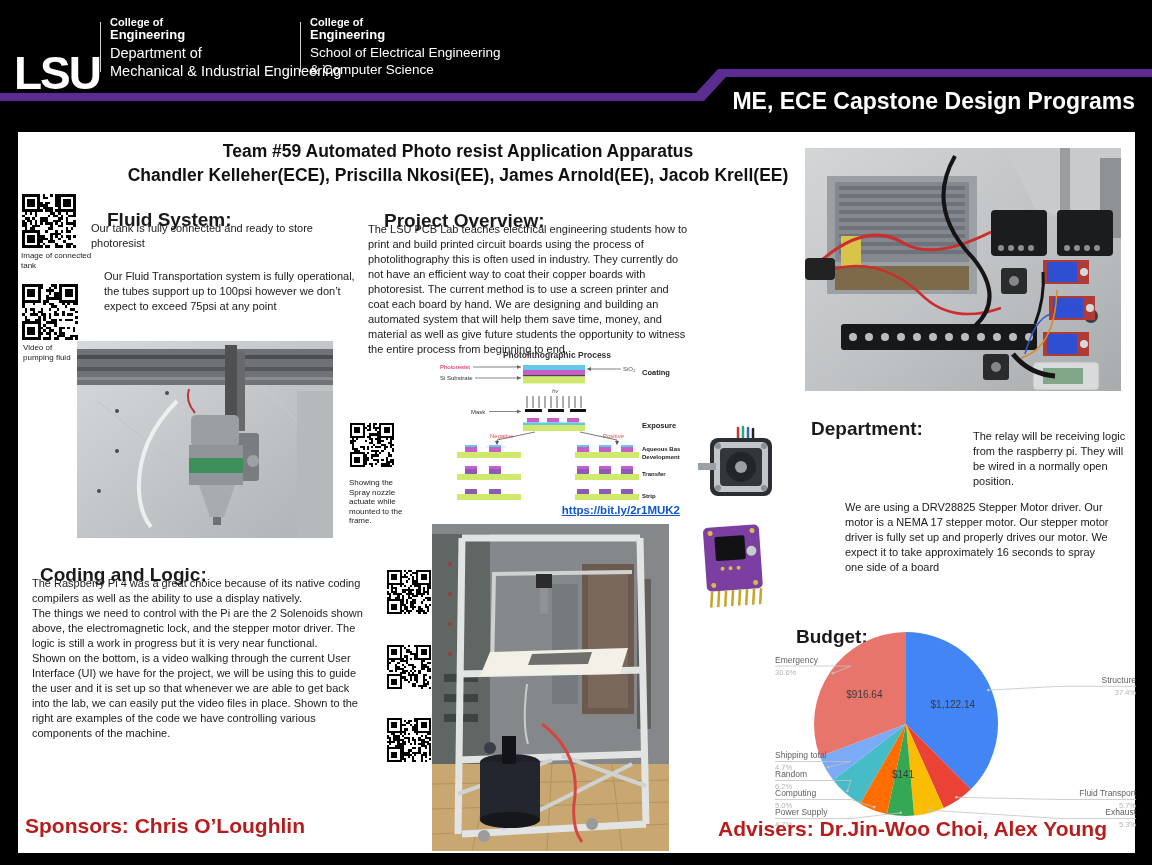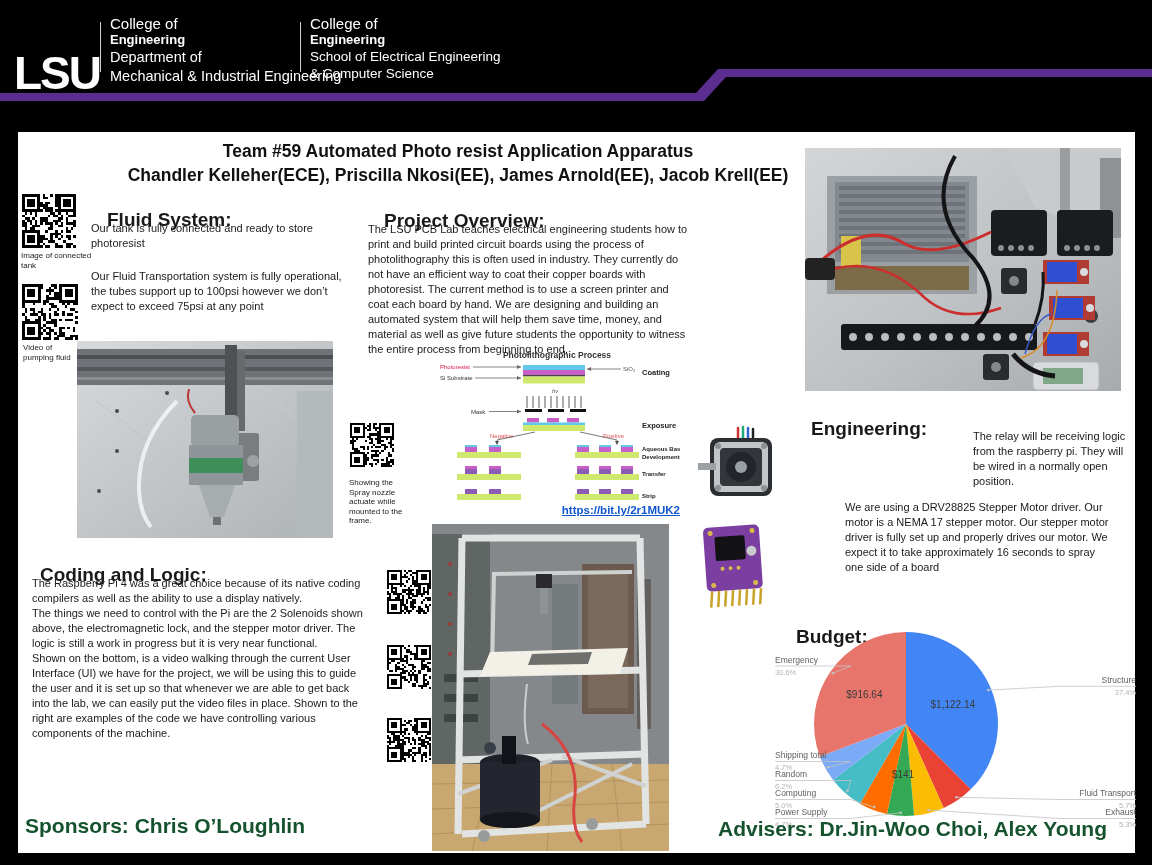--- a/index.html
+++ b/index.html
@@ -3,38 +3,38 @@
 <meta charset="utf-8">
 <style>
   html,body{margin:0;padding:0;background:#000;}
   #page{position:relative;width:1152px;height:865px;background:#000;overflow:hidden;
         font-family:"Liberation Sans",sans-serif;}
   .abs{position:absolute;}
   
   .lsu-logo{left:14px;top:16px;font-size:46px;font-weight:800;color:#fff;letter-spacing:-2px;margin-top:30px;}
   .hdr-div{width:1px;background:#cfcfcf;}
   .hdr-block{color:#fff;line-height:1.12;}
-  .hdr-tiny{font-size:15px;font-weight:400;}
+  .hdr-tiny{font-size:11px;font-weight:700;}
   .hdr-eng{font-size:13px;font-weight:800;}
   .hdr-line{font-size:14.5px;font-weight:500;margin-top:2px;}
   .motto{right:17px;top:24px;font-size:23px;font-weight:800;color:#FDD023;}
   .capstone{right:17px;top:88px;font-size:23px;font-weight:800;color:#fff;}
   
   #poster{left:18px;top:132px;width:1117px;height:721px;background:#fff;color:#111;}
   .ptitle{left:50px;top:8px;width:780px;text-align:center;font-size:17.5px;font-weight:800;line-height:1.35;}
   h2.sec{font-size:19px;font-weight:600;margin:16px;color:#1a1a1a;}
   .body-txt{font-size:11px;line-height:1.36;color:#1a1a1a;}
   .pre{white-space:pre-line;margin-left:8px;}
   .qr{background:#fff;}
   .qr-cap{font-size:8px;line-height:1.2;color:#222;}
   .photo{overflow:hidden;}
   .photo svg{display:block;}
   .litho-link{text-align:right;font-size:11.5px;}
   .litho-link a{color:#1155CC;text-decoration:underline;font-weight:600;}
-  .footer-txt{font-size:21px;font-weight:800;color:#14532d;}
+  .footer-txt{font-size:21px;font-weight:800;color:#b91c1c;}
 </style>
 </head>
 <body>
 
 <div id="page">
 
   <div class="abs lsu-logo">LSU</div>
   <div class="abs hdr-div" style="left:100px;top:22px;height:50px;"></div>
   <div class="abs hdr-block" style="left:110px;top:16px;">
     <div class="hdr-tiny">College of</div>
@@ -46,20 +46,21 @@
   <div class="abs hdr-block" style="left:310px;top:16px;">
     <div class="hdr-tiny">College of</div>
     <div class="hdr-eng">Engineering</div>
     <div class="hdr-line" style="font-size:13.5px">School of Electrical Engineering</div>
     <div class="hdr-line" style="font-size:13.5px">&amp; Computer Science</div>
   </div>
 
   <svg class="abs" style="left:0;top:0;width:1152px;height:120px">
     <polygon points="0,93 696,93 718,69 1152,69 1152,77 726,77 704,101 0,101" fill="#5C2D91"></polygon>
   </svg>
+  <div class="abs capstone">ME, ECE Capstone Design Programs</div>
 
   <div id="poster" class="abs">
 
     <div class="abs ptitle">
       <div>Team #59 Automated Photo resist Application Apparatus</div>
       <div>Chandler Kelleher(ECE), Priscilla Nkosi(EE), James Arnold(EE), Jacob Krell(EE)</div>
     </div>
 
     <div class="abs qr" style="left:4px;top:62px;width:54px;height:54px">
         <svg viewBox="0 0 21 21" shape-rendering="crispEdges" style="width:100%;height:100%;display:block">
@@ -207,21 +208,21 @@
           <rect x="15" y="1" width="5" height="5" fill="#fff"></rect>
           <rect x="16" y="2" width="3" height="3" fill="#000"></rect>
           <rect x="0" y="14" width="7" height="7" fill="#000"></rect>
           <rect x="1" y="15" width="5" height="5" fill="#fff"></rect>
           <rect x="2" y="16" width="3" height="3" fill="#000"></rect>
         </svg>
       </div>
     <div class="abs qr-cap" style="left:3px;top:119px;width:72px">Image of connected tank</div>
     <h2 class="abs sec" style="left:73px;top:61px">Fluid System:</h2>
     <div class="abs body-txt" style="left:73px;top:89px;width:252px">Our tank Is fully connected and ready to store photoresist</div>
-    <div class="abs body-txt" style="left:73px;top:137px;width:260px">Our Fluid Transportation system is fully operational, the tubes support up to 100psi however we don’t expect to exceed 75psi at any point</div>
+    <div class="abs body-txt" style="left:86px;top:137px;width:260px">Our Fluid Transportation system is fully operational, the tubes support up to 100psi however we don’t expect to exceed 75psi at any point</div>
     <div class="abs qr" style="left:4px;top:152px;width:56px;height:56px">
         <svg viewBox="0 0 21 21" shape-rendering="crispEdges" style="width:100%;height:100%;display:block">
           <rect width="21" height="21" fill="#fff"></rect>
           <g fill="#000">
             <rect x="7" y="0" width="1" height="1"></rect>
             <rect x="11" y="0" width="1" height="1"></rect>
             <rect x="12" y="0" width="1" height="1"></rect>
             <rect x="7" y="1" width="1" height="1"></rect>
             <rect x="10" y="1" width="1" height="1"></rect>
             <rect x="12" y="1" width="1" height="1"></rect>
@@ -1269,21 +1270,21 @@
         <rect x="0" y="39" width="18" height="7" fill="#9aa0a4"></rect>
         <g fill="#8d9093">
             <circle cx="20" cy="22" r="3"></circle>
             <circle cx="66" cy="22" r="3"></circle>
             <circle cx="20" cy="64" r="3"></circle>
             <circle cx="66" cy="64" r="3"></circle>
           </g>
       </svg>
     </div>
 
-    <h2 class="abs sec" style="left:777px;top:270px">Engineering:</h2>
+    <h2 class="abs sec" style="left:777px;top:270px">Department:</h2>
     <div class="abs body-txt" style="left:955px;top:297px;width:162px">The relay will be receiving logic from the raspberry pi. They will be wired in a normally open position.</div>
 
     <div class="abs photo" style="left:682px;top:384px;width:66px;height:94px">
       <svg width="66" height="94" viewBox="0 0 66 94">
         <rect width="66" height="94" fill="#fff"></rect>
         <g transform="rotate(-4 33 44)">
           <rect x="5" y="10" width="56" height="64" rx="5" fill="#7a3fa0"></rect>
           <rect x="16" y="20" width="30" height="24" rx="2" fill="#121215"></rect>
           <circle cx="52" cy="36" r="5" fill="#c8cacc"></circle>
           <g fill="#d8b94a">

